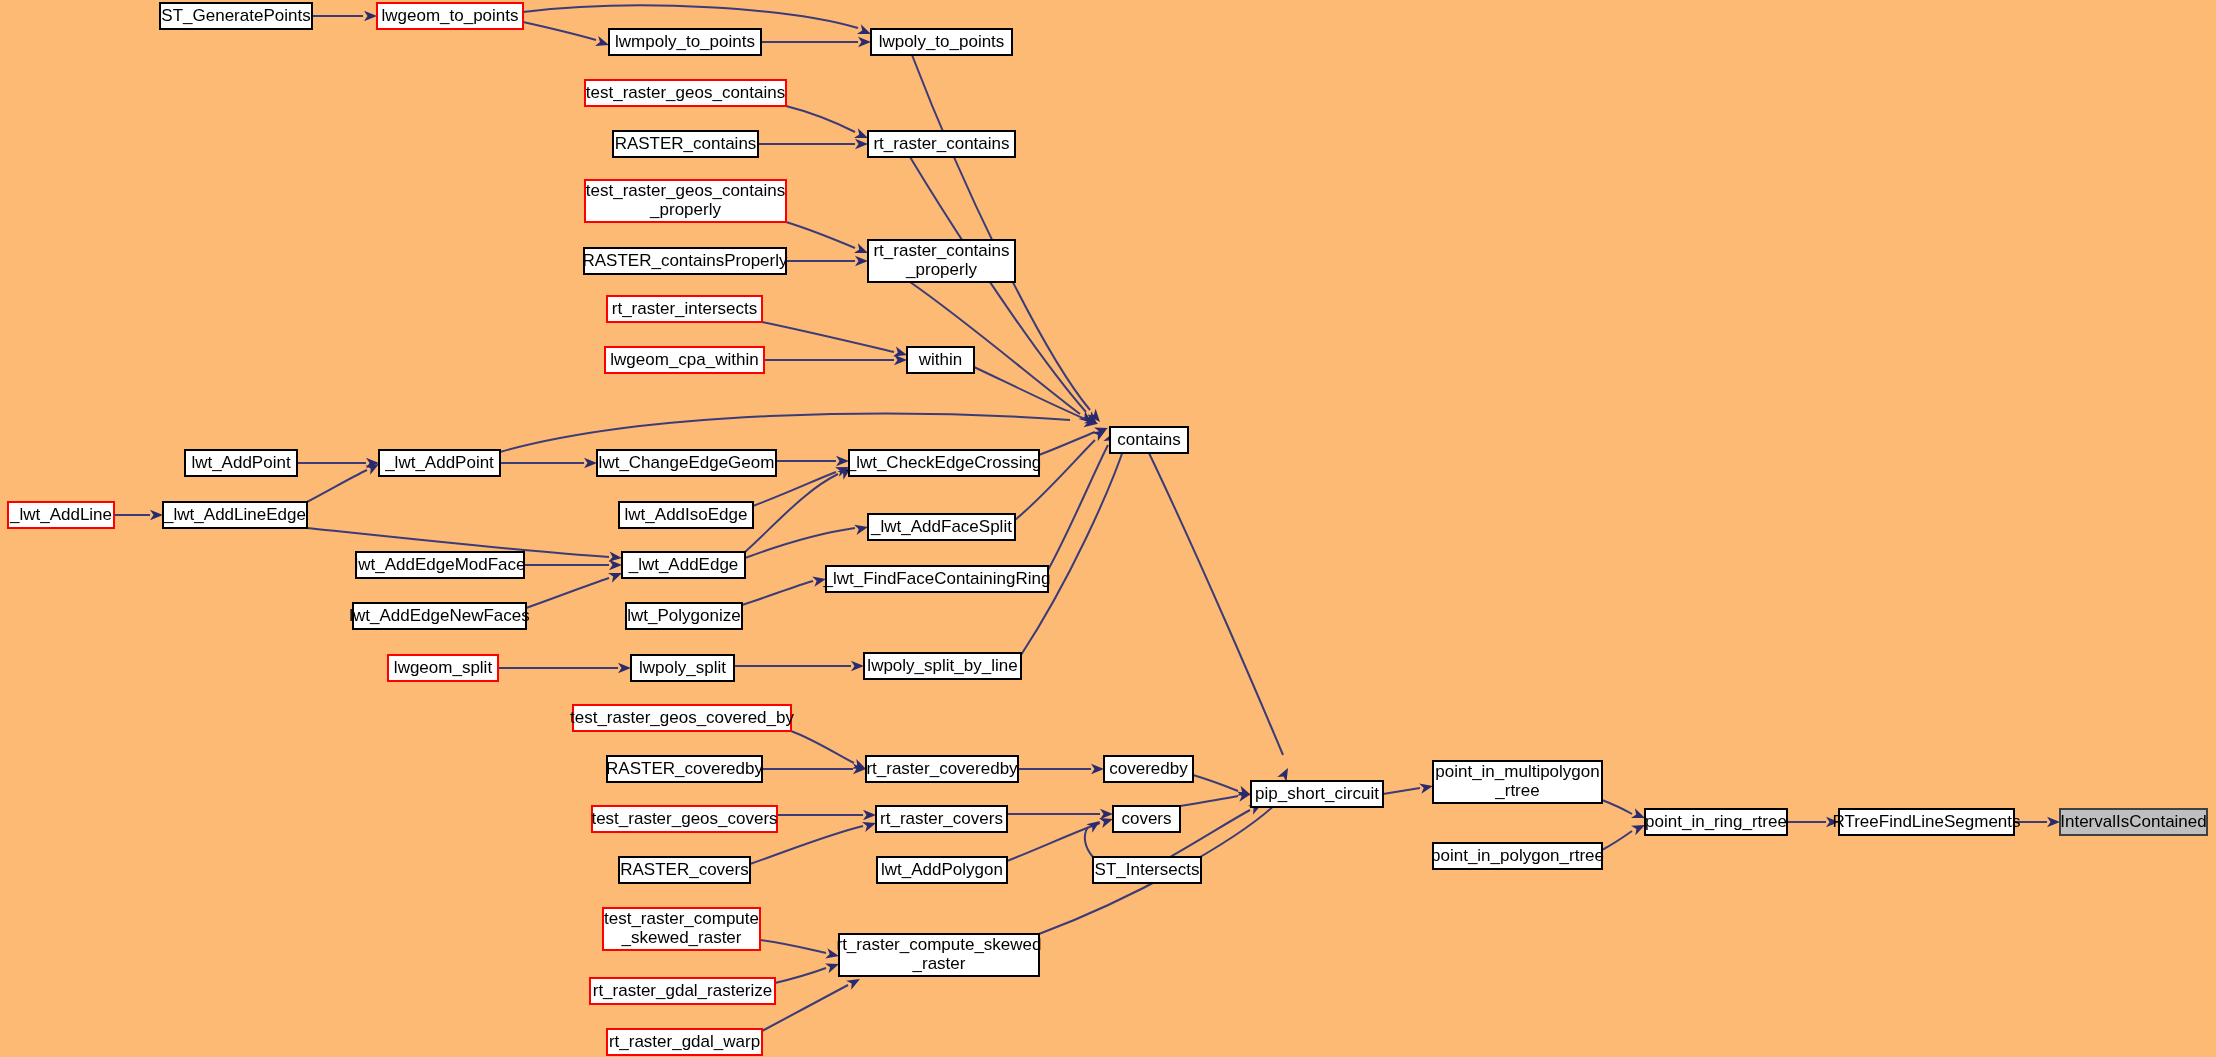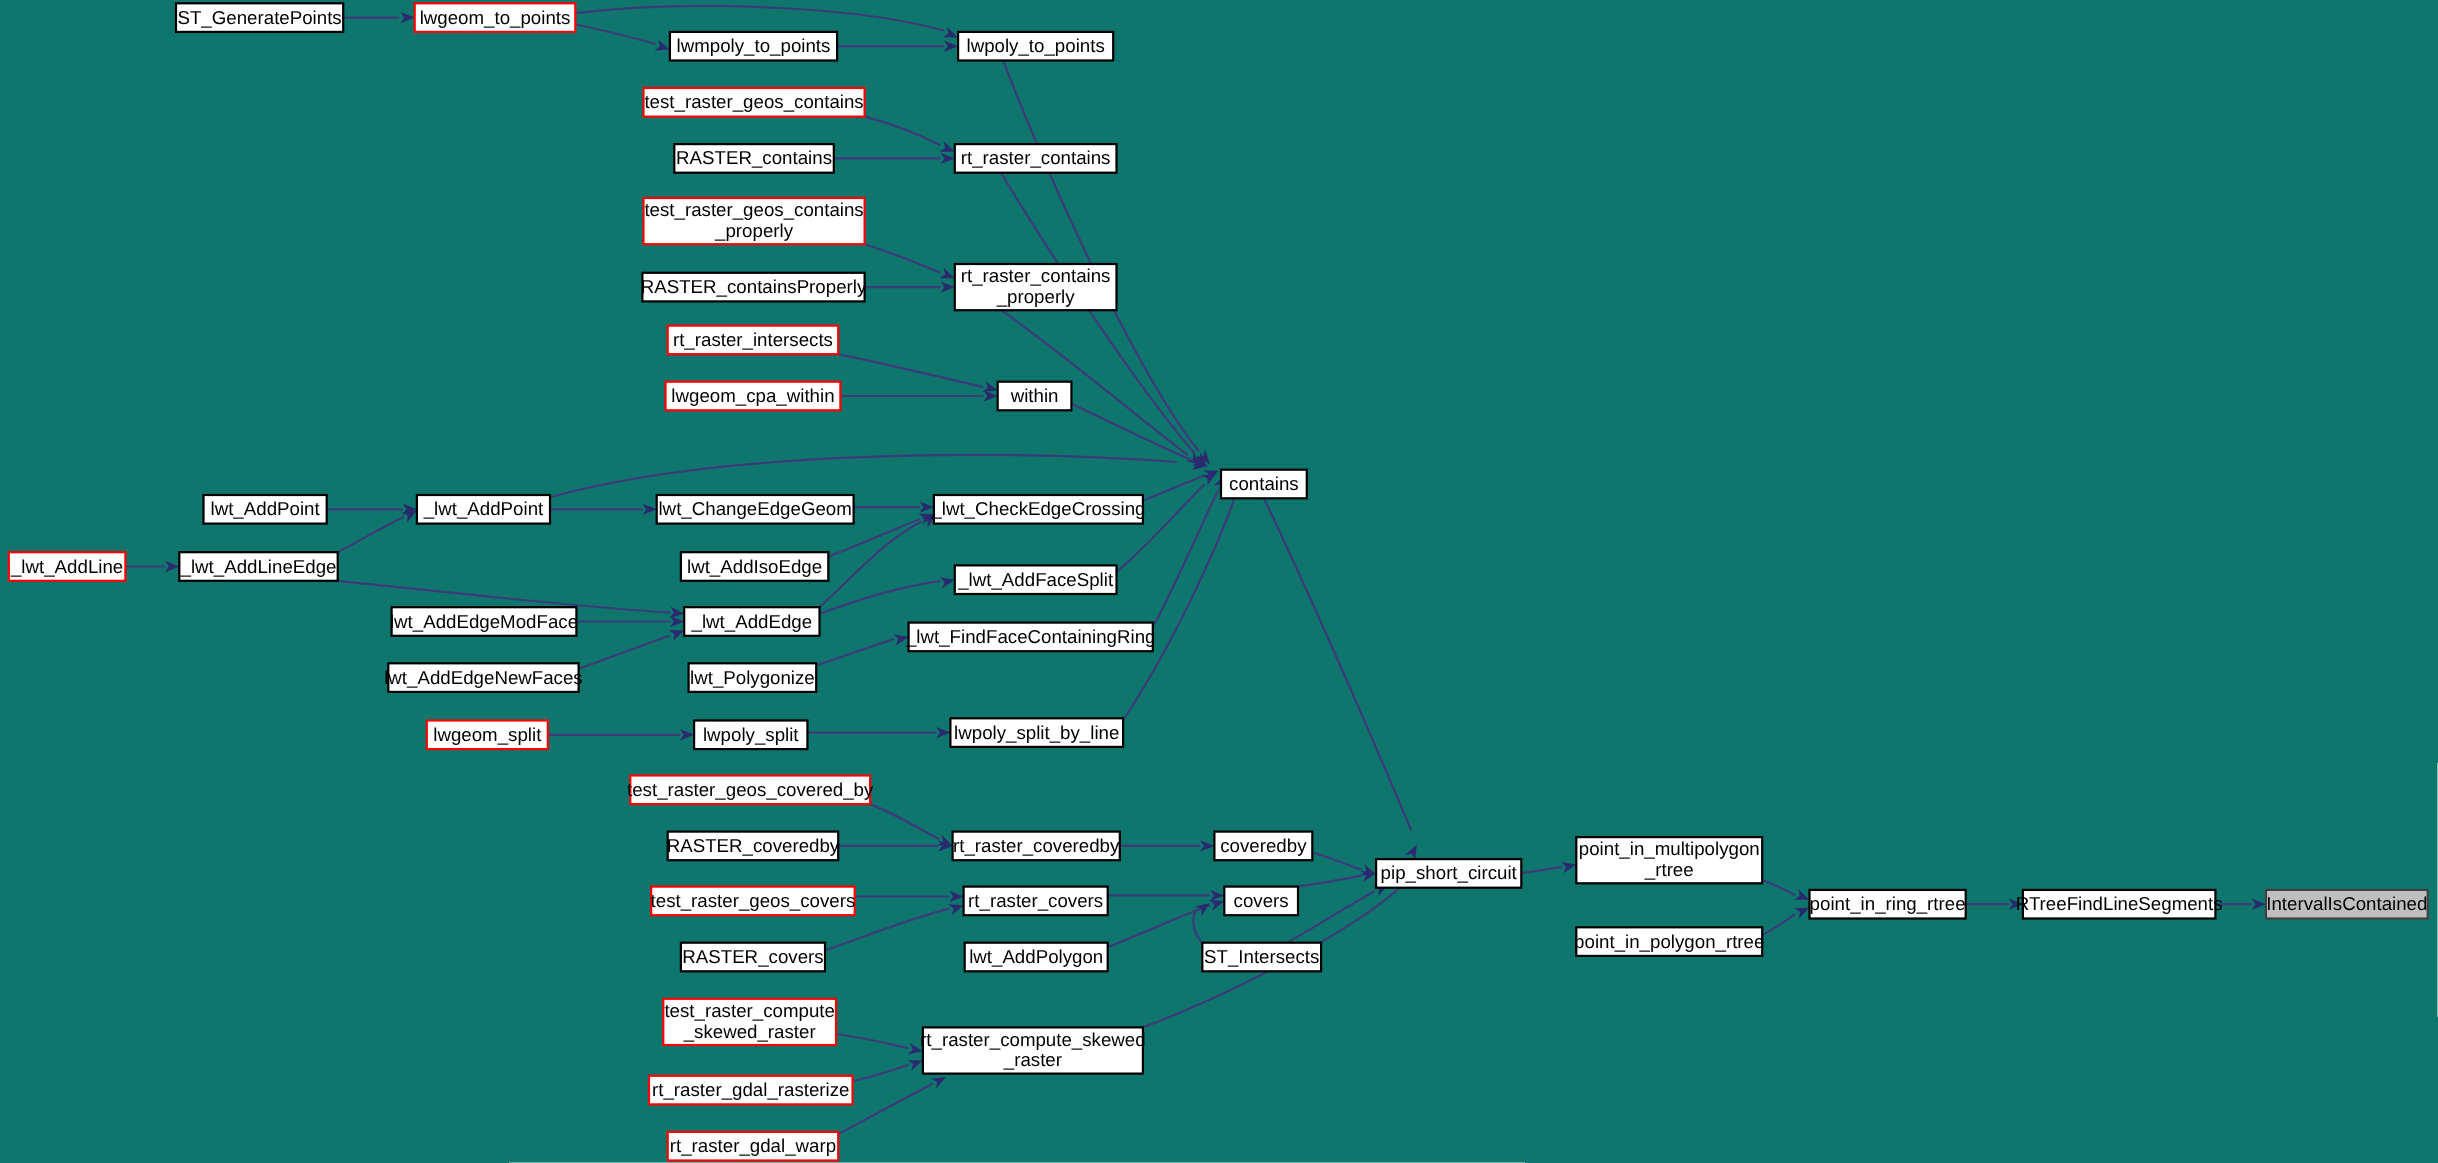--- a/index.html
+++ b/index.html
@@ -1,17 +1,17 @@
 <!DOCTYPE html>
 <html><head>
 <meta charset="utf-8">
 <style>
   html,body{margin:0;padding:0;background:#ffffff;}
   body{font-family:"Liberation Sans", sans-serif;}
-  #canvas-wrap{position:relative;width:2216px;height:1057px;overflow:hidden;background:#0f766e;}
+  #canvas-wrap{position:relative;width:2216px;height:1057px;overflow:hidden;background:#fdba74;}
   svg#graph{position:absolute;left:0;top:0;width:2216px;height:1057px;display:block;}
   .node-rect{fill:#ffffff;stroke-width:2;}
   .node-rect.black{stroke:#000000;}
   .node-rect.red{stroke:#ff0000;}
   .node-rect.grey{fill:#bfbfbf;stroke:#404040;}
   .node-label{font-family:"Liberation Sans", sans-serif;font-size:17px;fill:#000000;text-anchor:middle;dominant-baseline:middle;}
   .edge{fill:none;stroke:#3b3b78;stroke-width:2.0;}
   .arrowhead{fill:#2a2a6e;stroke:none;}
 </style>
 </head>

